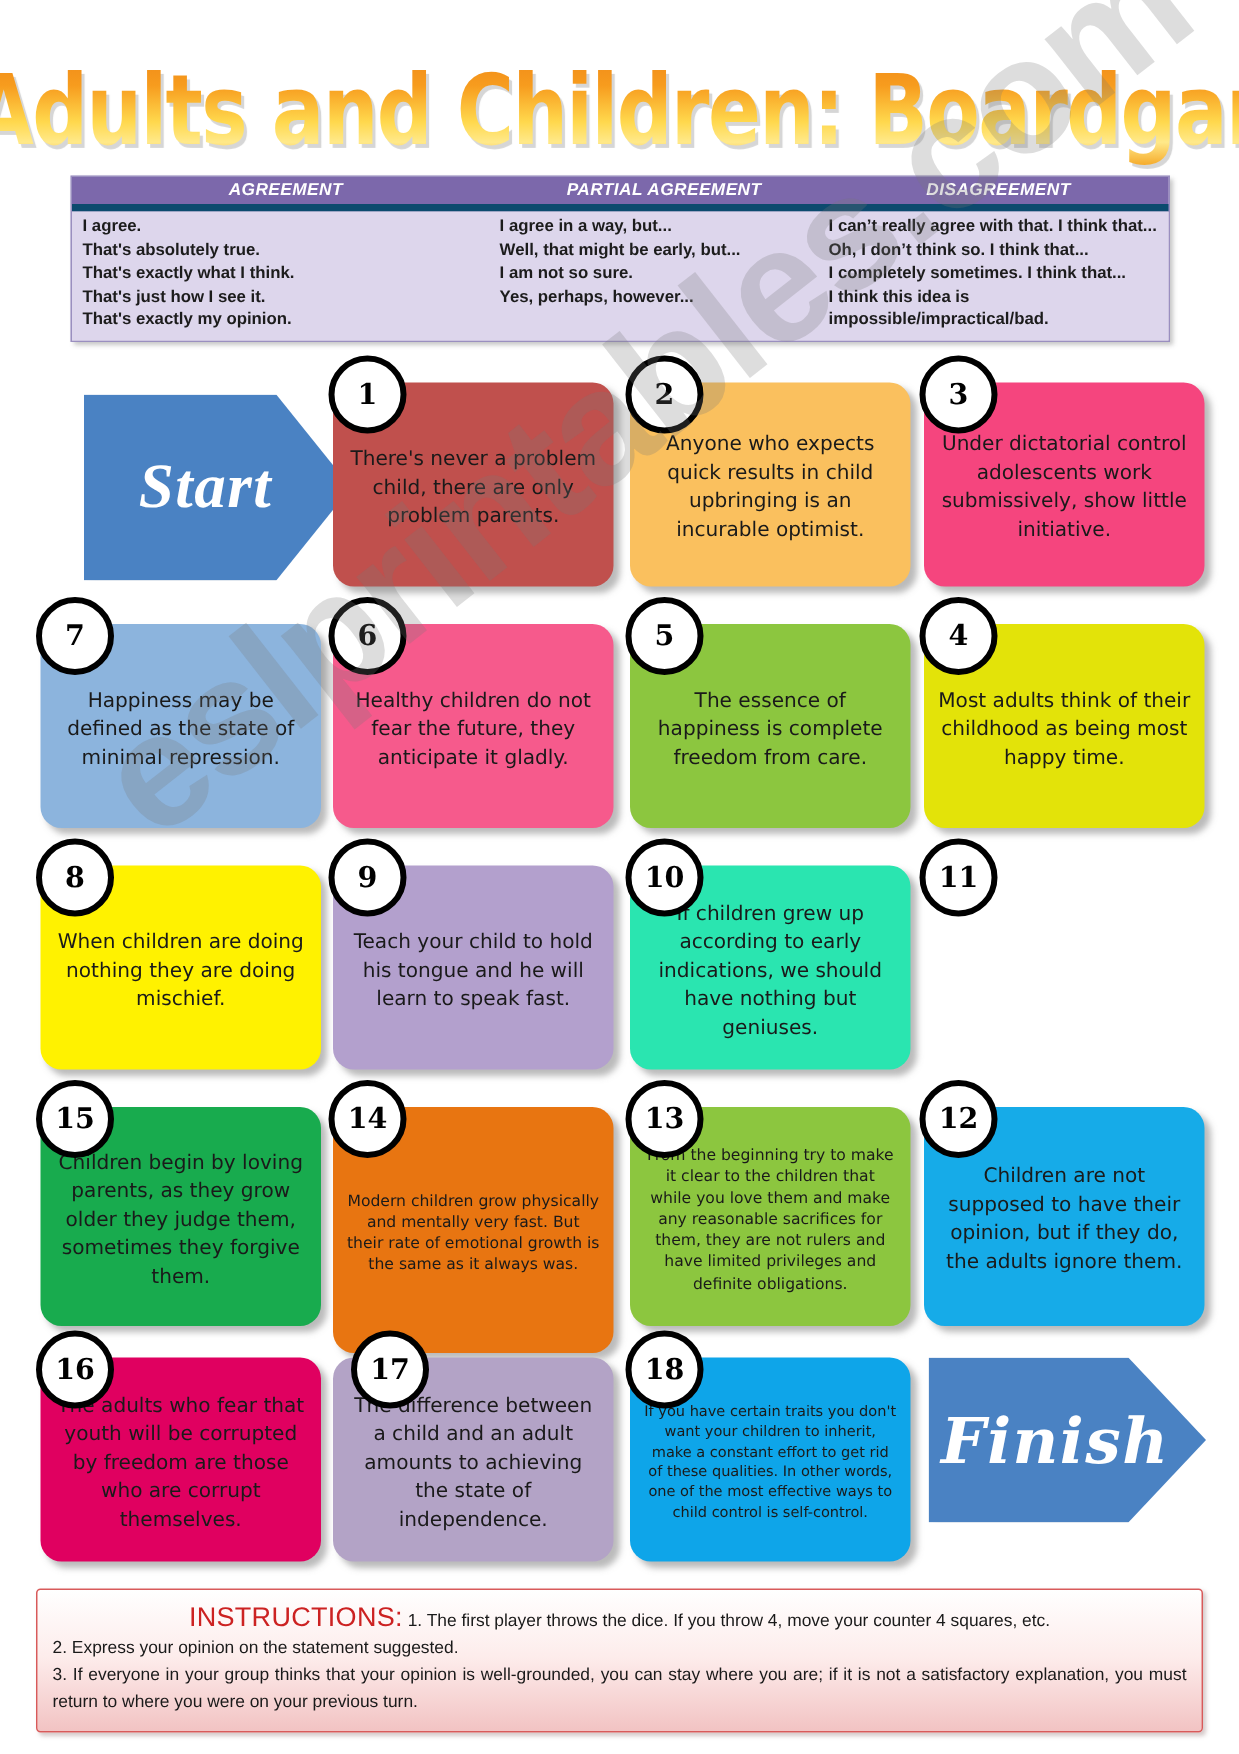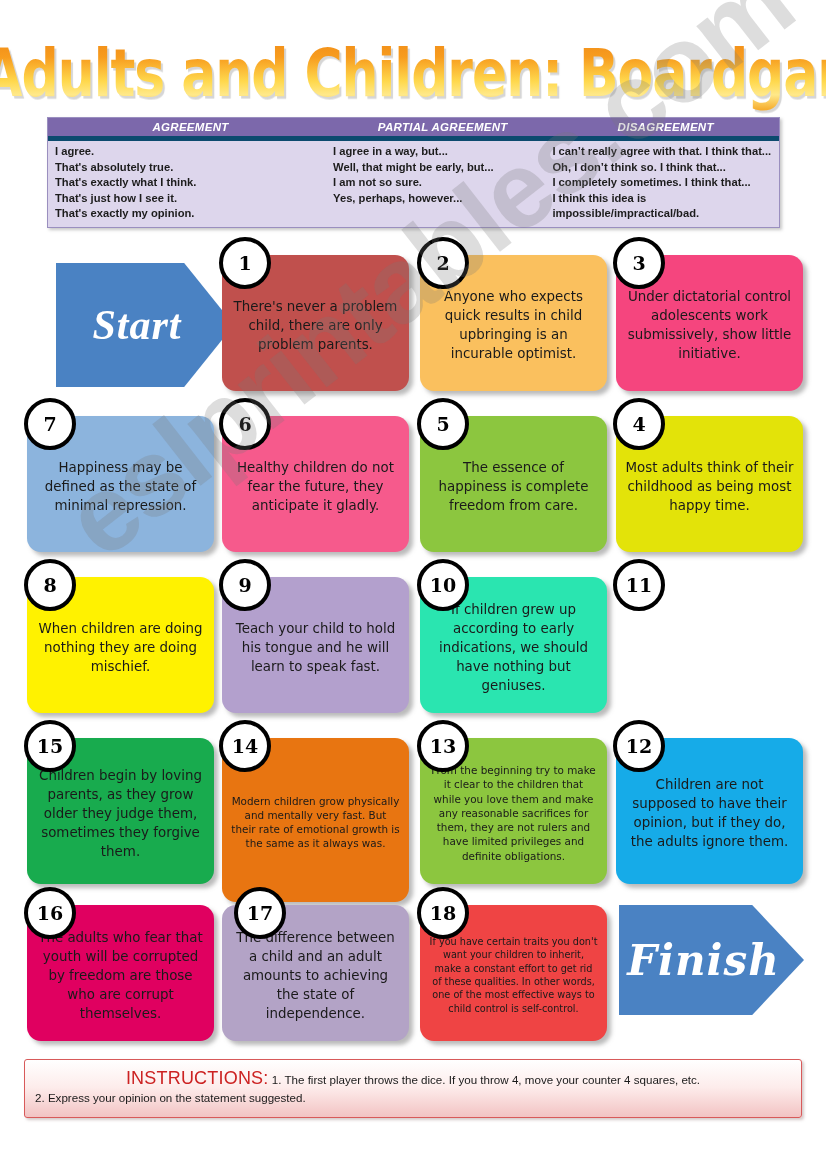--- a/index.html
+++ b/index.html
@@ -293,33 +293,34 @@
       <div class="cell" style="left:27px; top:18px; width:187px; height:136px; background:#e00060;">
         <span class="txt">The adults who fear that youth will be corrupted by freedom are those who are corrupt themselves.</span>
       </div>
       <div class="num" style="left:24px; top:0px;">16</div>
 
       <div class="cell" style="left:222px; top:18px; width:187px; height:136px; background:#b3a3c6;">
         <span class="txt">The difference between a child and an adult amounts to achieving the state of independence.</span>
       </div>
       <div class="num" style="left:234px; top:0px;">17</div>
 
-      <div class="cell xsmall" style="left:420px; top:18px; width:187px; height:136px; background:#ef4444;">
+      <div class="cell xsmall" style="left:420px; top:18px; width:187px; height:136px; background:#0ea5e9;">
         <span class="txt">If you have certain traits you don't want your children to inherit, make a constant effort to get rid of these qualities. In other words, one of the most effective ways to child control is self-control.</span>
       </div>
       <div class="num" style="left:417px; top:0px;">18</div>
 
       <div class="arrow" style="left:619px; top:18px; width:185px; height:110px;">
         <span>Finish</span>
       </div>
     </div>
 
   </div>
 
   <div class="instructions">
     <span class="lead">
       <span class="ins-title">INSTRUCTIONS:</span>
       <span>1. The first player throws the dice. If you throw 4, move your counter 4 squares, etc.</span>
     </span>
     <div>2.  Express your opinion on the statement suggested.</div>
+    <div class="l3">3.  If everyone in your group thinks that your opinion is well-grounded, you can stay where you are; if it is not a satisfactory explanation, you must return to where you were on your previous turn.</div>
   </div>
 
 </div>
 
 </body></html>

